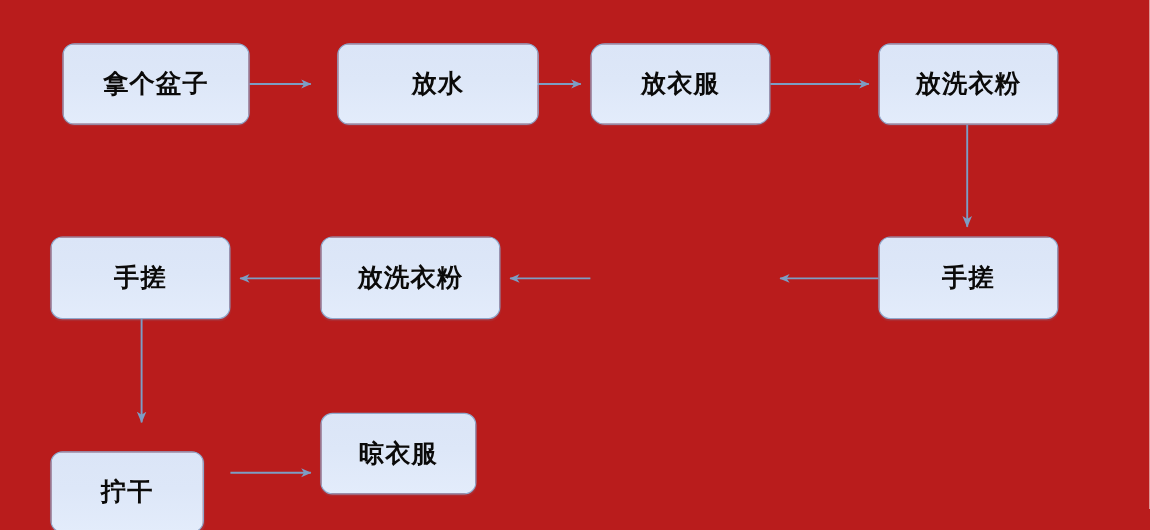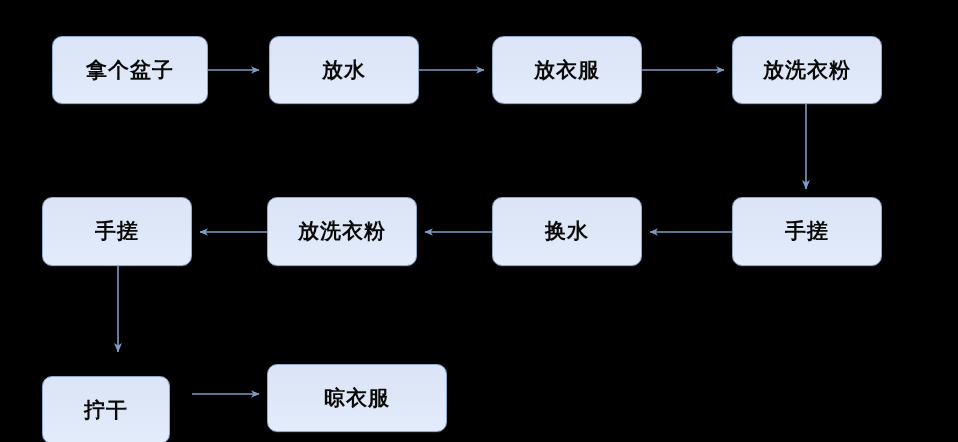--- a/index.html
+++ b/index.html
@@ -4,21 +4,21 @@
 <style>
   html, body {
     margin: 0;
     padding: 0;
     background: #ffffff;
   }
   #canvas {
     position: relative;
     width: 958px;
     height: 442px;
-    background: #000000;
+    background: #b91c1c;
     overflow: hidden;
     font-family: "DejaVu Sans", "Liberation Sans", sans-serif;
   }
   .node {
     position: absolute;
     box-sizing: border-box;
     background: linear-gradient(180deg, #dbe5f7 0%, #dde7f8 45%, #e3ecfb 100%);
     border: 1px solid #8fa9cd;
     border-radius: 10px;
     display: flex;
@@ -83,50 +83,47 @@
 
     <line x1="118" y1="266" x2="118" y2="352" stroke="#7d9dc4" stroke-width="1.6" marker-end="url(#arrD)"></line>
 
     <line x1="192" y1="394" x2="259" y2="394" stroke="#7d9dc4" stroke-width="1.6" marker-end="url(#arrR)"></line>
   </svg>
 
   <div class="node" style="left:52px;  top:36px;  width:156px; height:68px;">
     <span class="node-label">拿个盆子</span>
   </div>
 
-  <div class="node" style="left:269px; top:36px;  width:150px; height:68px;">
+  <div class="node" style="left:281px; top:36px;  width:168px; height:68px;">
     <span class="node-label">放水</span>
   </div>
 
   <div class="node" style="left:492px; top:36px;  width:150px; height:68px;border-radius:12px;">
     <span class="node-label">放衣服</span>
   </div>
 
   <div class="node" style="left:732px; top:36px;  width:150px; height:68px;">
     <span class="node-label">放洗衣粉</span>
   </div>
 
   <div class="node" style="left:732px; top:197px; width:150px; height:69px;">
     <span class="node-label">手搓</span>
   </div>
 
-  <div class="node" style="left:492px; top:197px; width:150px; height:69px;">
-    <span class="node-label">换水</span>
-  </div>
 
   <div class="node" style="left:267px; top:197px; width:150px; height:69px;">
     <span class="node-label">放洗衣粉</span>
   </div>
 
   <div class="node" style="left:42px;  top:197px; width:150px; height:69px;">
     <span class="node-label">手搓</span>
   </div>
 
   <div class="node" style="left:42px;  top:376px; width:128px; height:68px;">
     <span class="node-label">拧干</span>
   </div>
 
-  <div class="node" style="left:267px; top:364px; width:180px; height:68px;">
+  <div class="node" style="left:267px; top:344px; width:130px; height:68px;">
     <span class="node-label">晾衣服</span>
   </div>
 
 
 </div>
 
 </body></html>

